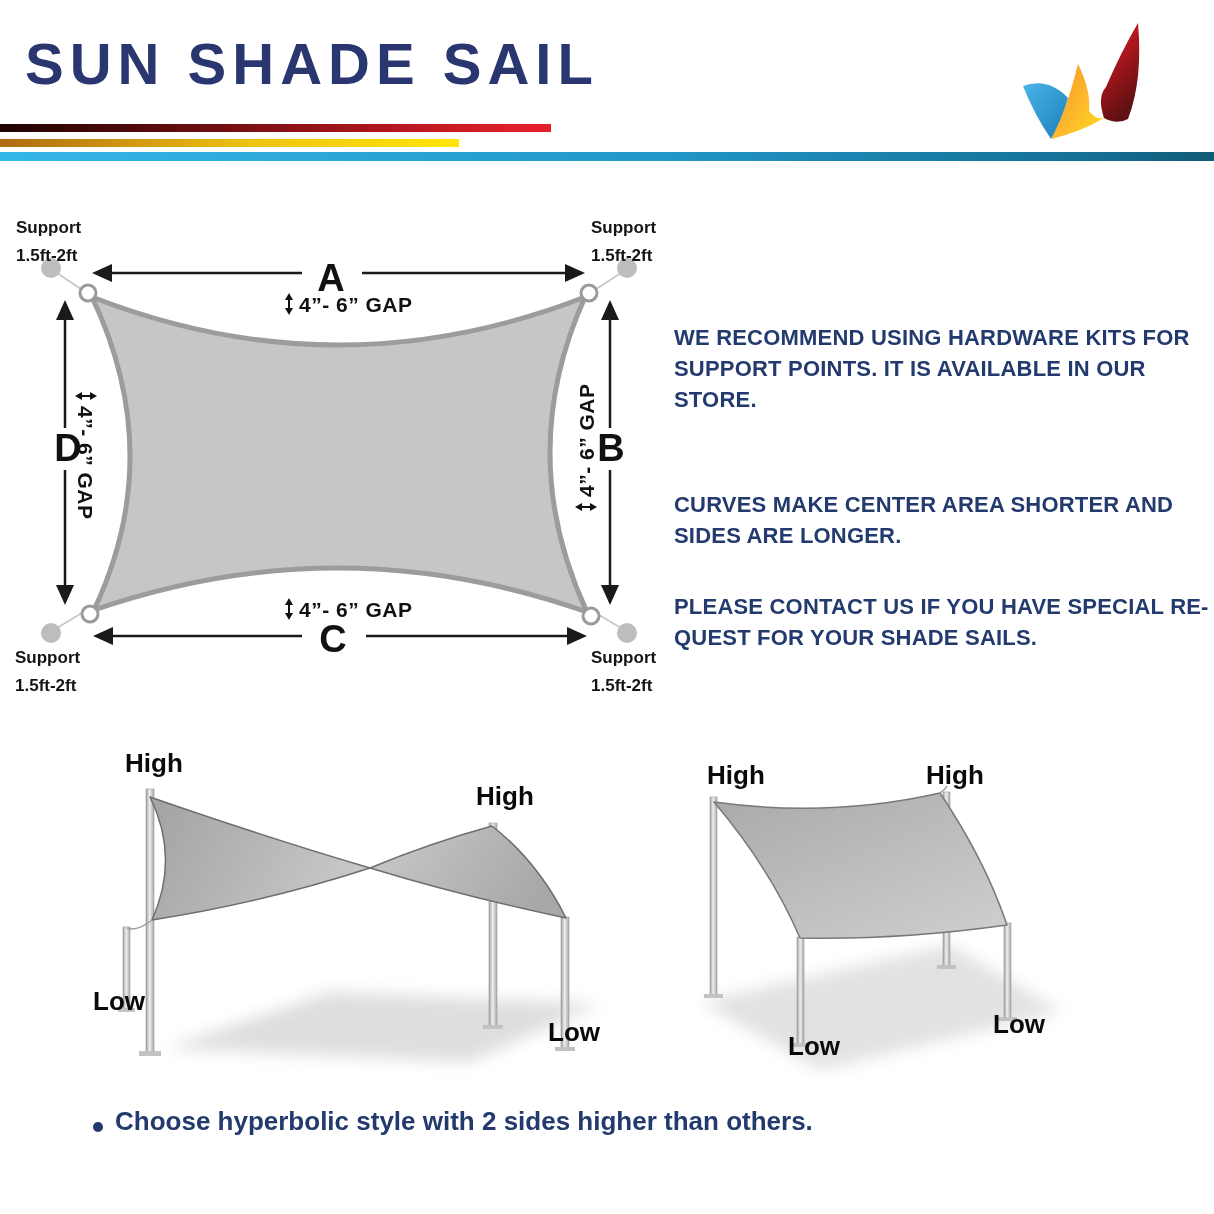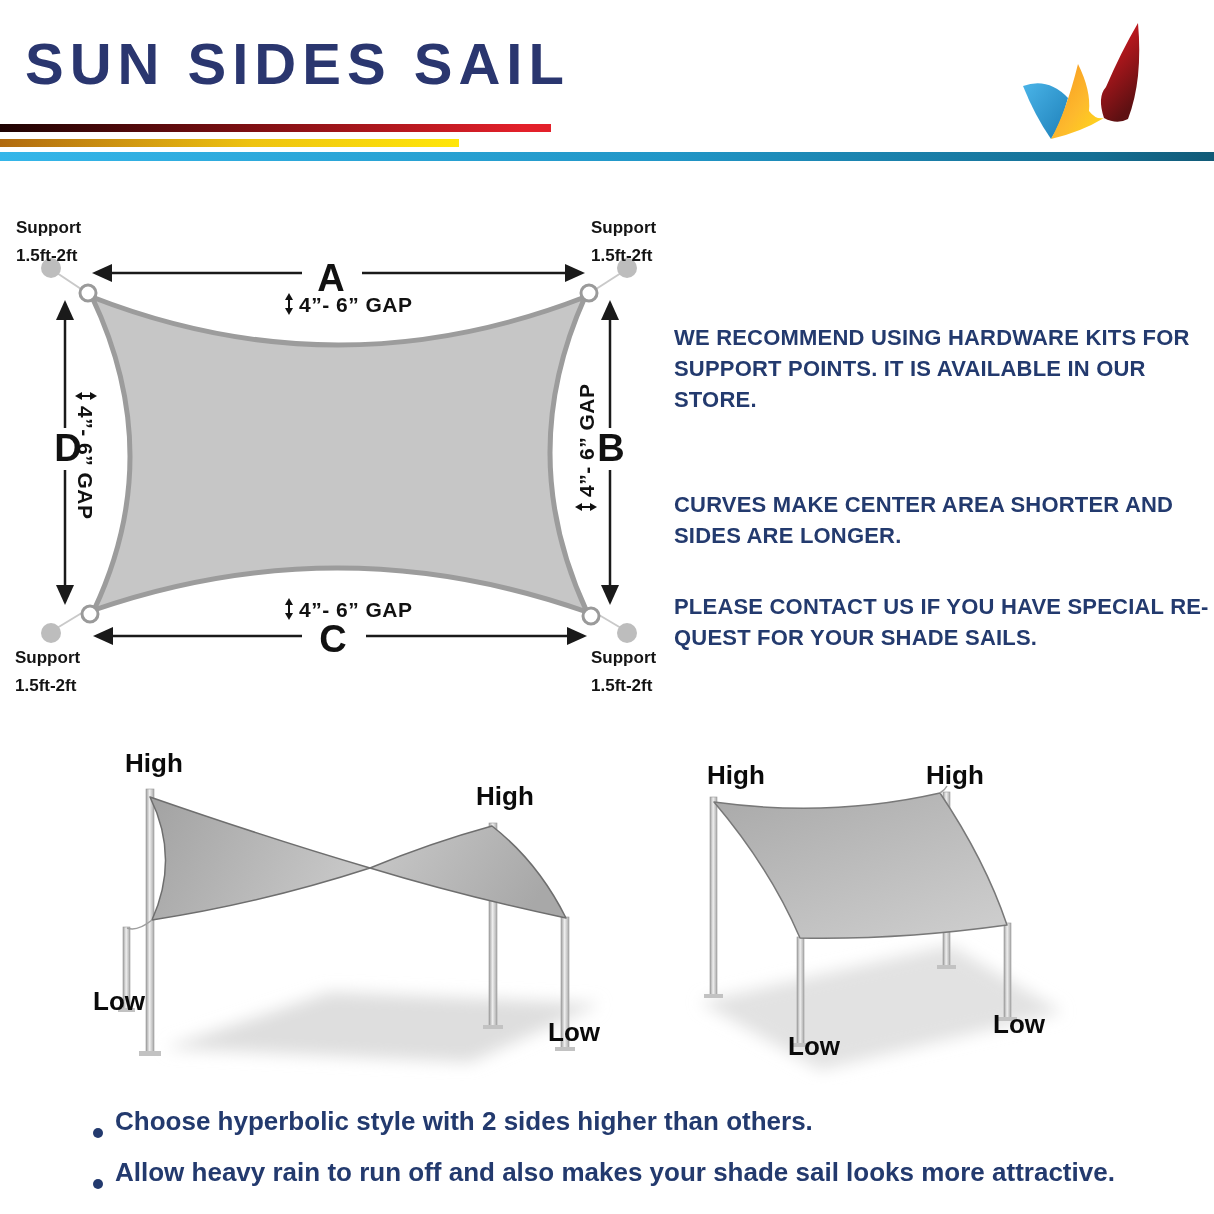--- a/index.html
+++ b/index.html
@@ -37,34 +37,34 @@
     margin:0;font-size:22px;line-height:31px;font-weight:700;
     white-space:pre-line;letter-spacing:0.2px;
   }
   .notes p + p{margin-top:74px;}
   .notes p.p3{margin-top:40px;}
   
   .illus-svg{position:absolute;left:0;top:725px;width:1214px;height:360px;}
   .hl-label{font-size:26px;font-weight:700;fill:#0a0a0a;}
   
   .bullets{position:absolute;left:93px;top:1104px;width:1090px;}
-  .bullet-row{display:flex;align-items:flex-end;margin-bottom:17px;}
+  .bullet-row{display:flex;align-items:center;margin-bottom:17px;}
   .bullet-dot{
     width:10px;height:10px;border-radius:50%;background:#233a6e;
     margin:12px 12px 0 0;flex:0 0 auto;
   }
   .bullet-text{
     font-size:26px;line-height:34px;font-weight:700;color:#233a6e;white-space:nowrap;
   }
   svg text{font-family:"Liberation Sans",sans-serif;}
 </style>
 </head>
 <body>
 
-<div class="title">SUN SIDES SAIL</div>
+<div class="title">SUN SHADE SAIL</div>
 
 <svg class="logo" viewBox="1000 15 160 140" aria-hidden="true">
   <defs>
     <linearGradient id="lgBlue" x1="0" y1="0" x2="1" y2="1">
       <stop offset="0" stop-color="#4ab4e8"></stop>
         <stop offset="1" stop-color="#1d7fb8"></stop>
     </linearGradient>
     <linearGradient id="lgYellow" x1="0" y1="0" x2="1" y2="1">
       <stop offset="0" stop-color="#f7941e"></stop>
         <stop offset="0.55" stop-color="#fdb92d"></stop>
@@ -257,17 +257,13 @@
     <text class="hl-label" x="788" y="1055">Low</text>
     <text class="hl-label" x="993" y="1033">Low</text>
   </g>
 </svg>
 
 <div class="bullets">
   <div class="bullet-row">
     <span class="bullet-dot"></span>
     <span class="bullet-text">Choose hyperbolic style with 2 sides higher than others.</span>
   </div>
-  <div class="bullet-row">
-    <span class="bullet-dot"></span>
-    <span class="bullet-text">Allow heavy rain to run off and also makes your shade sail looks more attractive.</span>
-  </div>
 </div>
 
 </body></html>

